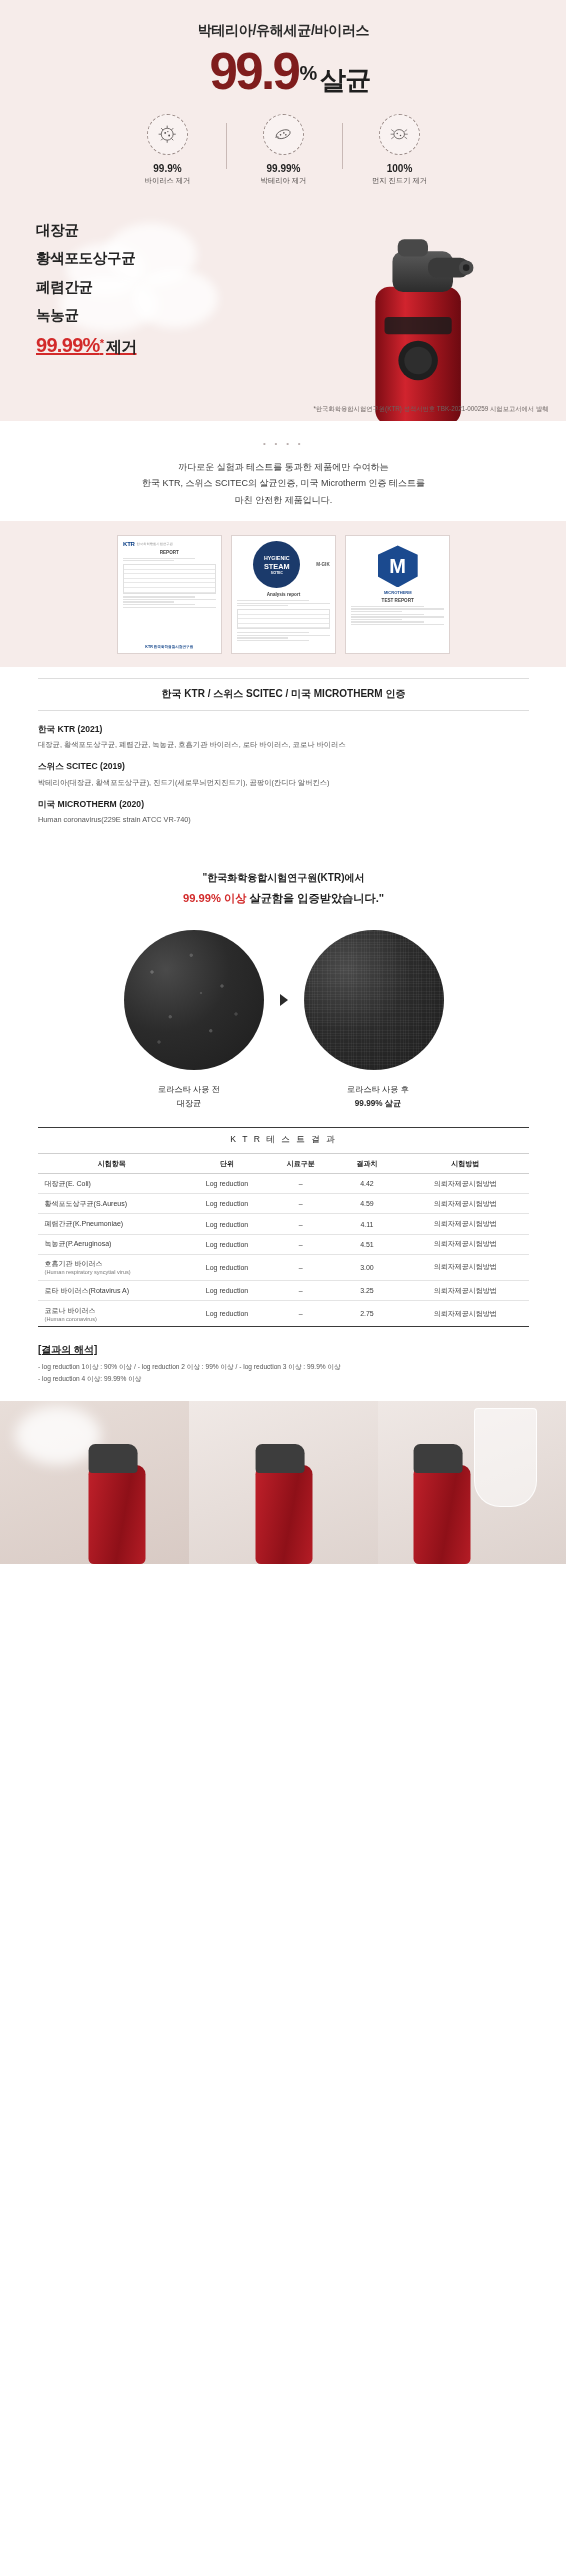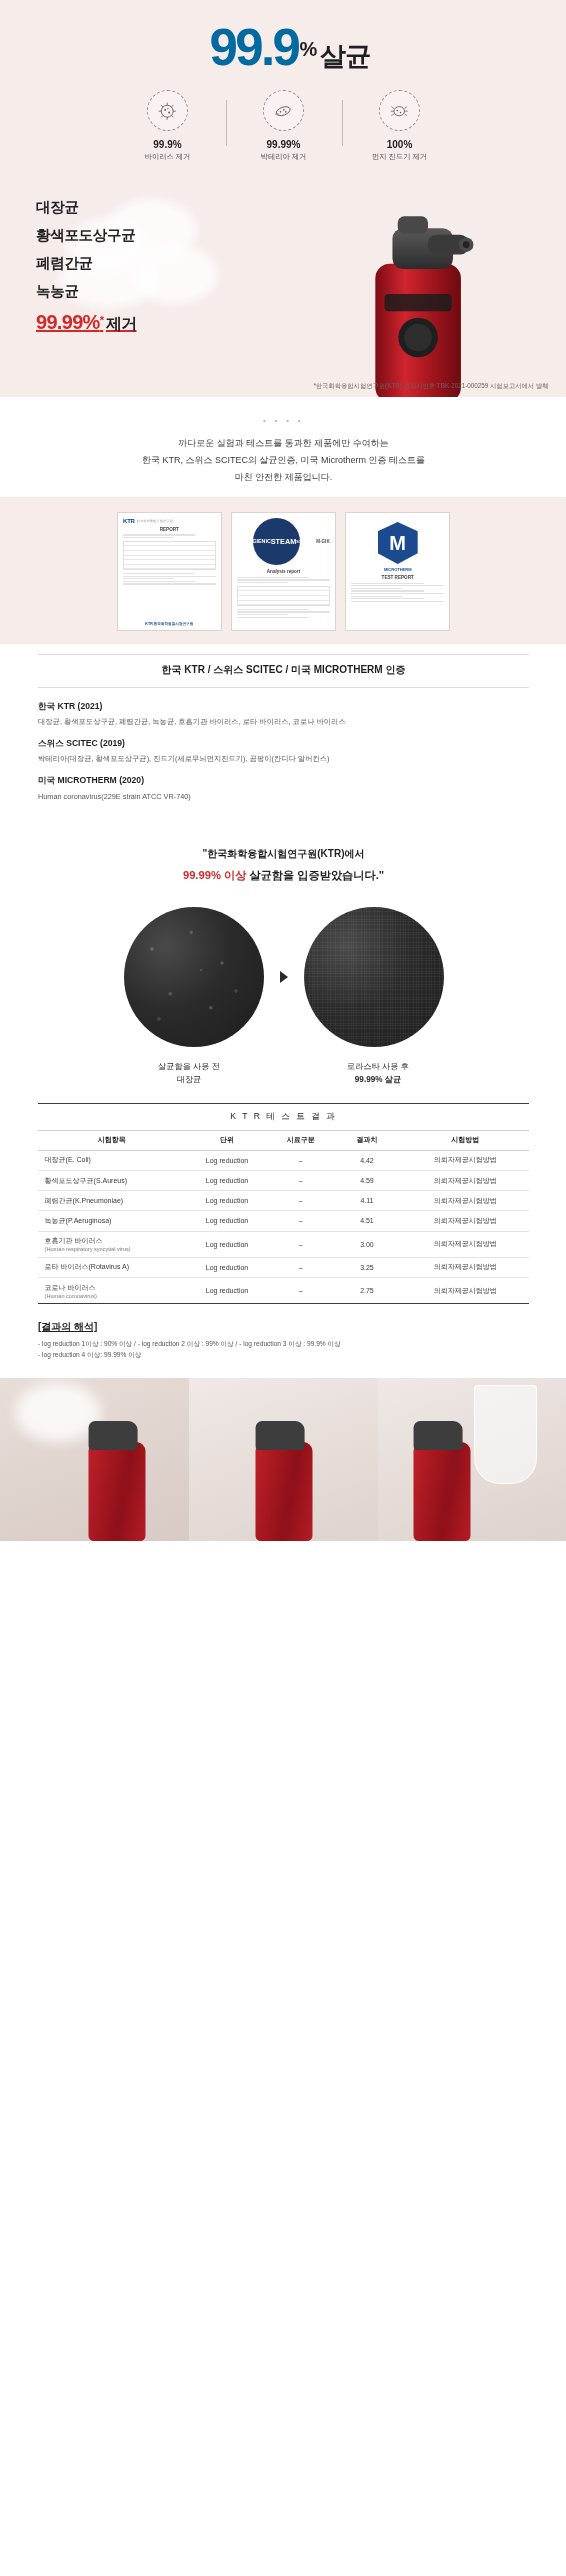--- a/index.html
+++ b/index.html
@@ -28,21 +28,21 @@
   }
   .hero-big {
     text-align: center;
     line-height: 1;
     margin-bottom: 17px;
   }
   .hero-big .num {
     font-size: 51px;
     font-weight: bold;
     letter-spacing: -2.6px;
-    color: #0369a1;
+    color: #7f1d1d;
     font-family: "Liberation Sans", sans-serif;
     margin-left: 13px;
   }
   .hero-big .pct {
     font-size: 20px;
     font-weight: bold;
     color: #1f1f1f;
     vertical-align: 9.2px;
     margin-left: 1.3px;
   }
@@ -203,21 +203,21 @@
   .cert-table div { border-bottom: 0.7px solid #e8e8e8; height: 4.6px; }
   .ktr-head {
     display: flex; align-items: center; gap: 2px; margin-bottom: 2.6px;
   }
   .ktr-logo {
     font-size: 6px; font-weight: bold; color: #0b3f86; letter-spacing: -0.3px;
   }
   .badge-circle {
     width: 47px; height: 47px; border-radius: 50%;
     background: #1b3a6b; color: #fff;
-    display: flex; flex-direction: row; align-items: center; justify-content: center;
+    display: flex; flex-direction: column; align-items: center; justify-content: center;
     font-size: 5.3px; font-weight: bold; text-align: center; line-height: 1.25;
     margin: 0 auto;
   }
   .m-badge {
     width: 40px; height: 42px; margin: 4px auto 2.6px auto;
     background: #1b4a8f;
     clip-path: polygon(50% 0%, 100% 22%, 100% 74%, 50% 100%, 0% 74%, 0% 22%);
     color: #fff; font-size: 20px; font-weight: bold;
     display: flex; align-items: center; justify-content: center;
   }
@@ -355,20 +355,21 @@
     border: 0.7px solid rgba(255,255,255,.85);
     border-radius: 4px 4px 26px 26px;
   }
 </style>
 </head>
 <body>
 
 <div class="page">
 
   <section class="hero">
+    <div class="hero-kicker">박테리아/유해세균/바이러스</div>
     <div class="hero-big">
       <span class="num">99.9</span><span class="pct">%</span><span class="word">살균</span>
     </div>
 
     <div class="stats">
       <div class="stat">
         <div class="stat-circle">
           <svg width="22.4" height="22.4" viewBox="0 0 34 34">
             <circle cx="17" cy="17" r="9" fill="none" stroke="#55504f" stroke-width="1.2"></circle>
             <circle cx="14" cy="15" r="1.4" fill="#55504f"></circle>
@@ -568,21 +569,21 @@
   </section>
 
   <section>
     <div class="petri-wrap">
       <div class="petri dirty"></div>
       <div class="arrow-mid"></div>
       <div class="petri clean"></div>
     </div>
     <div class="petri-caps">
       <div class="petri-cap">
-        <div>살균함을 사용 전</div>
+        <div>로라스타 사용 전</div>
         <div>대장균</div>
       </div>
       <div class="spacer-mid"></div>
       <div class="petri-cap">
         <div>로라스타 사용 후</div>
         <div class="b">99.99% 살균</div>
       </div>
     </div>
   </section>
 

